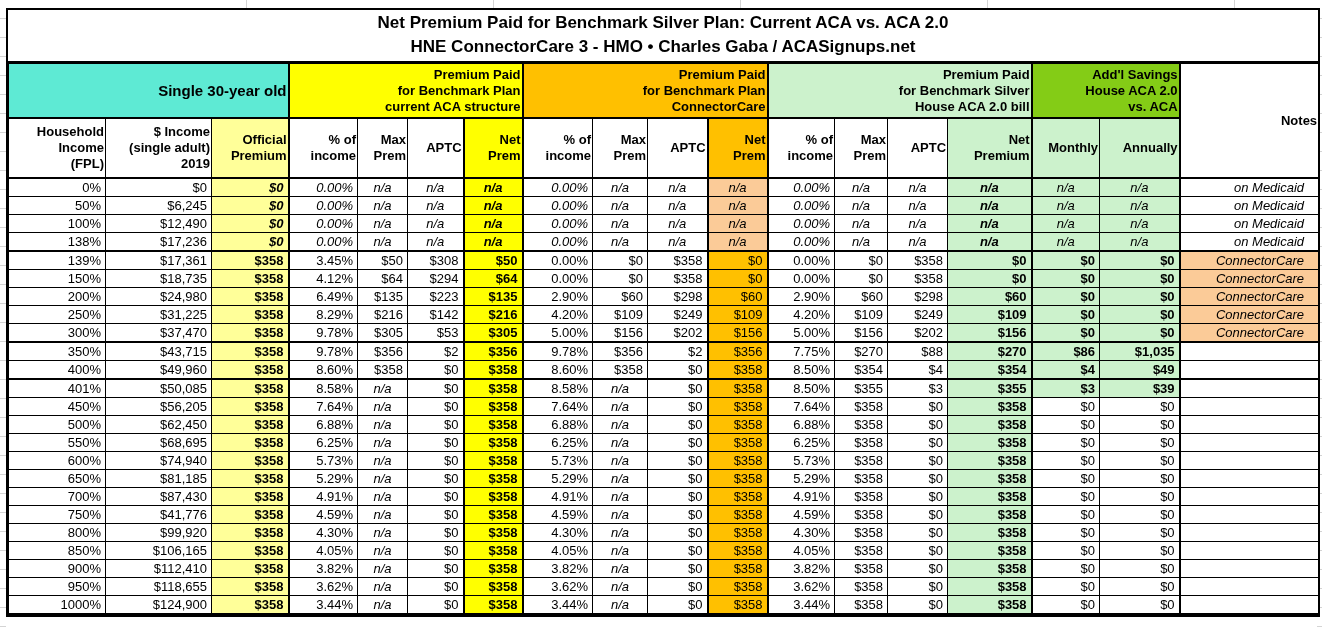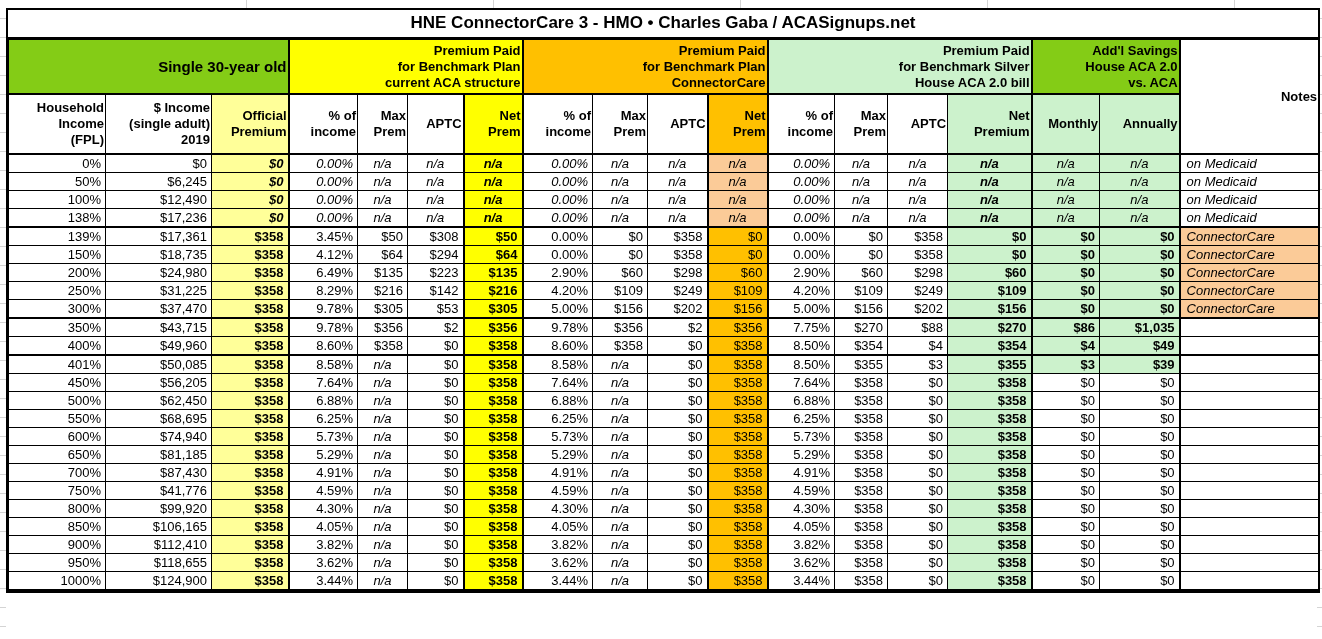--- a/index.html
+++ b/index.html
@@ -15,33 +15,33 @@
   #sheet{position:absolute;left:6px;top:8px;width:1310px;border:2px solid #000;background:#fff;}
   #title-block{border-bottom:2px solid #000;text-align:center;font-weight:bold;
     font-size:17px;line-height:24px;padding:1px 0 2px 0;background:#fff;}
 
   table{border-collapse:collapse;table-layout:fixed;width:100%;}
   th,td{border:1px solid #000;font-size:13px;overflow:hidden;white-space:nowrap;}
   th{font-weight:bold;text-align:right;white-space:pre-line;line-height:16px;}
 
   
   tr.group-row th{height:51px;vertical-align:middle;border-bottom:2px solid #000;}
-  th.g-person{background:#84cc16;font-size:15px;}
+  th.g-person{background:#5eead4;font-size:15px;}
   th.g-aca{background:#FFFF00;}
   th.g-cc{background:#FFC000;}
   th.g-house{background:#CCF2CC;}
   th.g-save{background:#84cc16;}
   th.g-notes{background:#fff;vertical-align:middle;border-bottom:2px solid #000;}
   
   tr.colhead-row th{height:56px;vertical-align:middle;border-bottom:2px solid #000;line-height:16px;}
 
   
   td{height:17px;line-height:15px;padding:0 4px;text-align:right;}
   td.na{text-align:center;font-style:italic;padding:0 2px;}
-  td.c17{text-align:left;padding:0 6px;}
+  td.c17{text-align:right;padding:0 14px;}
 
   
   th.c2, td.c2{background:#FFFF99;}  td.c2{font-weight:bold;}
   th.c6, td.c6{background:#FFFF00;}  td.c6{font-weight:bold;}
   th.c10,td.c10{background:#FFC000;}
   th.c14,td.c14{background:#CCF2CC;} td.c14{font-weight:bold;}
   th.c15,th.c16{background:#CCF2CC;}
 
   
   .c2,.g-person{border-right-width:2px;}
@@ -65,20 +65,21 @@
 </style>
 </head>
 <body>
 
 <div class="grid-top"></div>
 <div class="grid-left"></div>
 <div class="grid-right"></div>
 
 <div id="sheet">
   <div id="title-block">
+    <div>Net Premium Paid for Benchmark Silver Plan: Current ACA vs. ACA 2.0</div>
     <div>HNE ConnectorCare 3 - HMO • Charles Gaba / ACASignups.net</div>
   </div>
 
   <table>
     <colgroup>
       <col style="width:97px">
         <col style="width:106px">
         <col style="width:77px">
       <col style="width:69px">
         <col style="width:50px">

